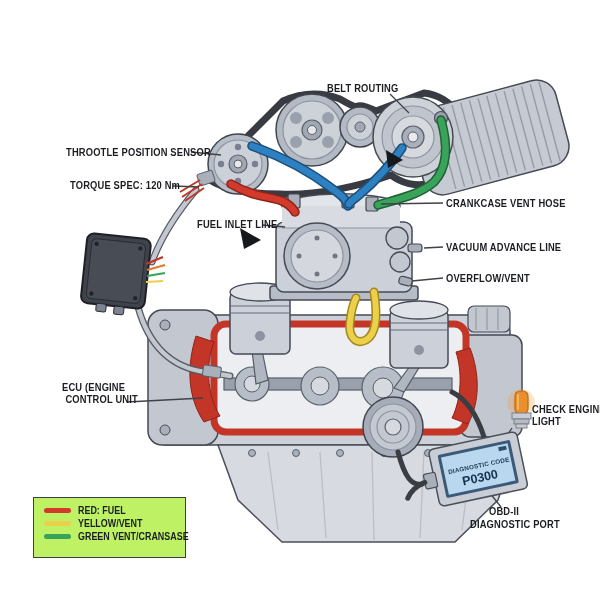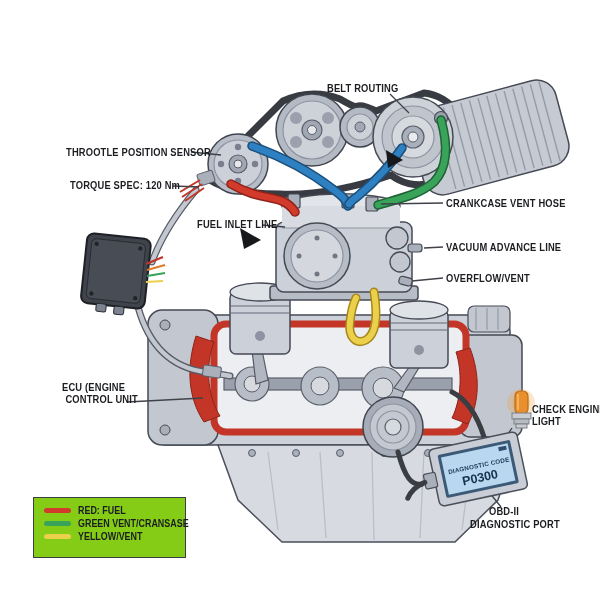--- a/index.html
+++ b/index.html
@@ -2,21 +2,21 @@
 <html><head>
 <meta charset="utf-8">
 <style>
   html,body{margin:0;padding:0;background:#ffffff;}
   #stage{position:relative;width:600px;height:600px;background:#ffffff;overflow:hidden;
          font-family:"Liberation Sans",sans-serif;}
   #art{position:absolute;left:0;top:0;}
   .lbl{position:absolute;font:700 11px "Liberation Sans",sans-serif;color:#1b1d21;
        transform:scaleX(.85);transform-origin:left top;white-space:nowrap;letter-spacing:.2px;}
   .lbl .l2{display:block;}
-  #legend-box{position:absolute;left:33px;top:497px;width:153px;height:61px;background:#84cc16;
+  #legend-box{position:absolute;left:33px;top:497px;width:153px;height:61px;background:#bef264;
        border:1.5px solid #3b3e44;box-sizing:border-box;padding:6px 0 0 10px;}
   .legend-row{display:flex;align-items:center;gap:7px;height:12px;margin-bottom:1px;}
   .legend-swatch{width:27px;height:5px;border-radius:3px;flex:none;}
   .legend-label{font:700 10.5px "Liberation Sans",sans-serif;color:#1b1d21;
        transform:scaleX(.85);transform-origin:left center;white-space:nowrap;}
 </style>
 </head>
 <body>
 
 <div id="stage">
@@ -273,21 +273,21 @@
   </div>
   <div class="lbl" style="left:489px;top:505px;">OBD-II</div>
   <div class="lbl" style="left:470px;top:518px;">DIAGNOSTIC PORT</div>
 
   <div id="legend-box">
       <div class="legend-row">
         <span class="legend-swatch" style="background: rgb(210, 59, 44);"></span>
         <span class="legend-label">RED: FUEL</span>
       </div>
       <div class="legend-row">
+        <span class="legend-swatch" style="background: rgb(234, 208, 75);"></span>
+        <span class="legend-label">YELLOW/VENT</span>
+      </div>
+      <div class="legend-row">
         <span class="legend-swatch" style="background: rgb(58, 163, 90);"></span>
         <span class="legend-label">GREEN VENT/CRANSASE</span>
       </div>
-      <div class="legend-row">
-        <span class="legend-swatch" style="background: rgb(234, 208, 75);"></span>
-        <span class="legend-label">YELLOW/VENT</span>
-      </div>
     </div>
 </div>
 
 </body></html>

